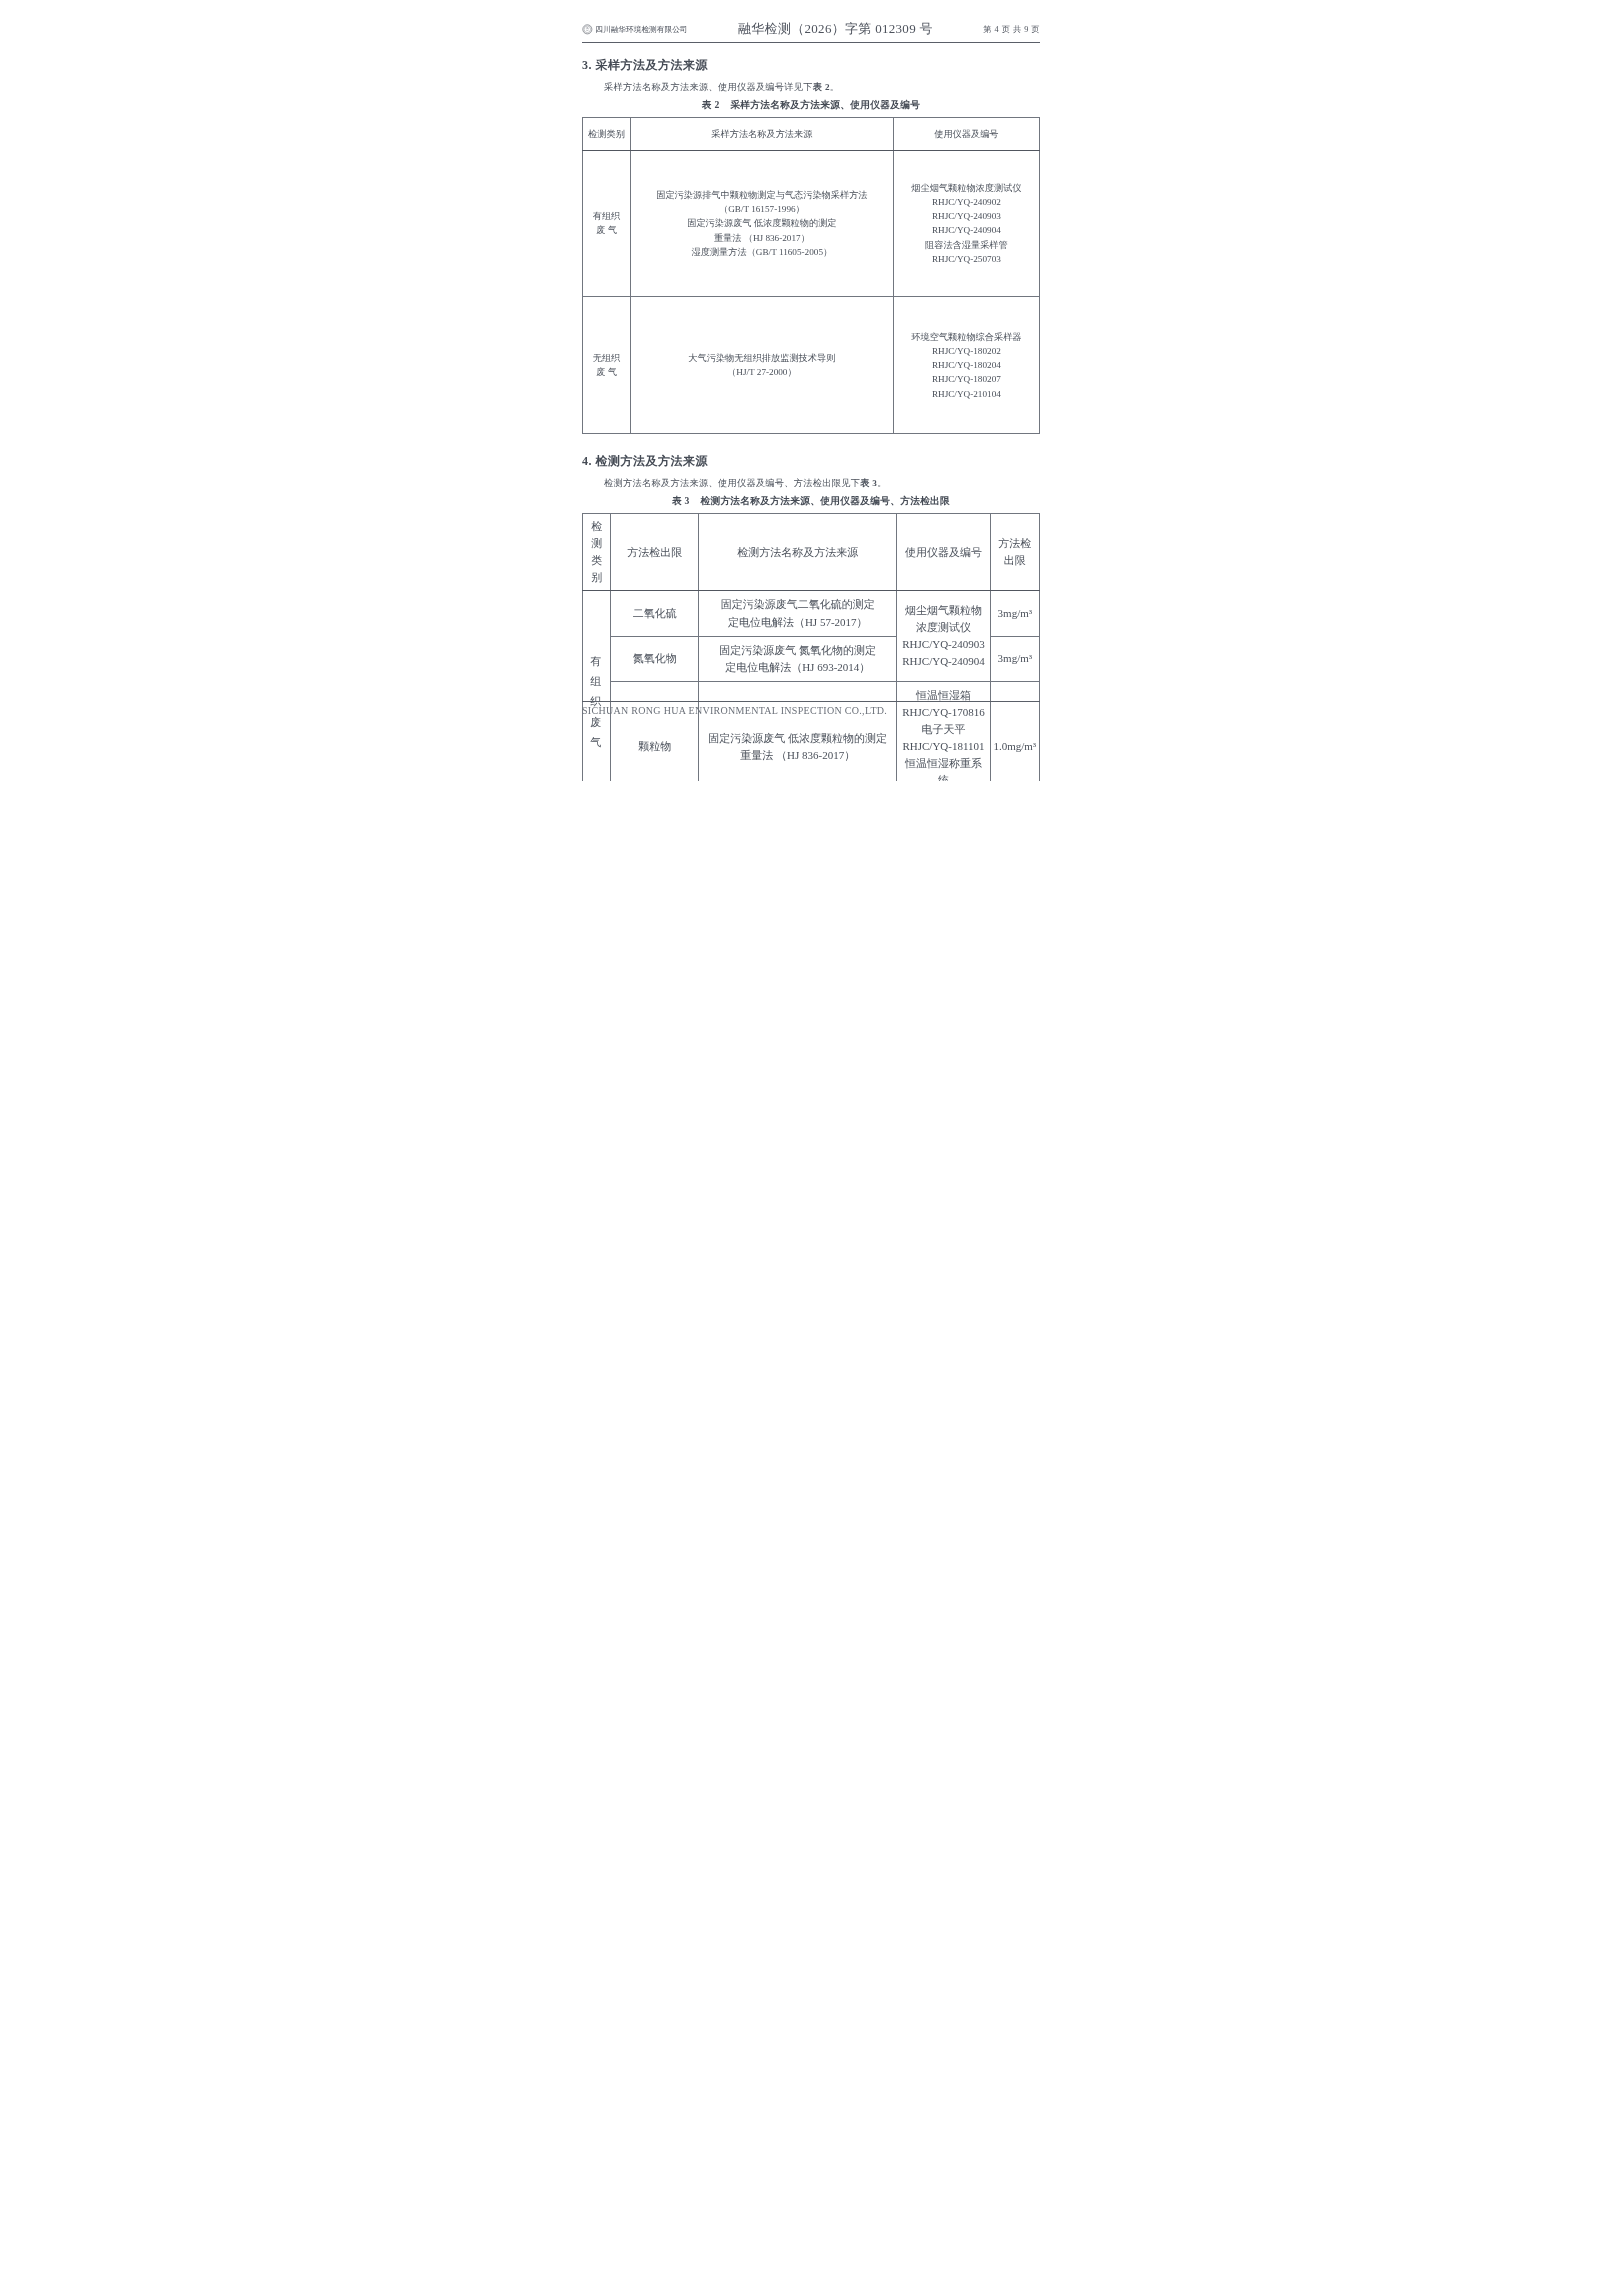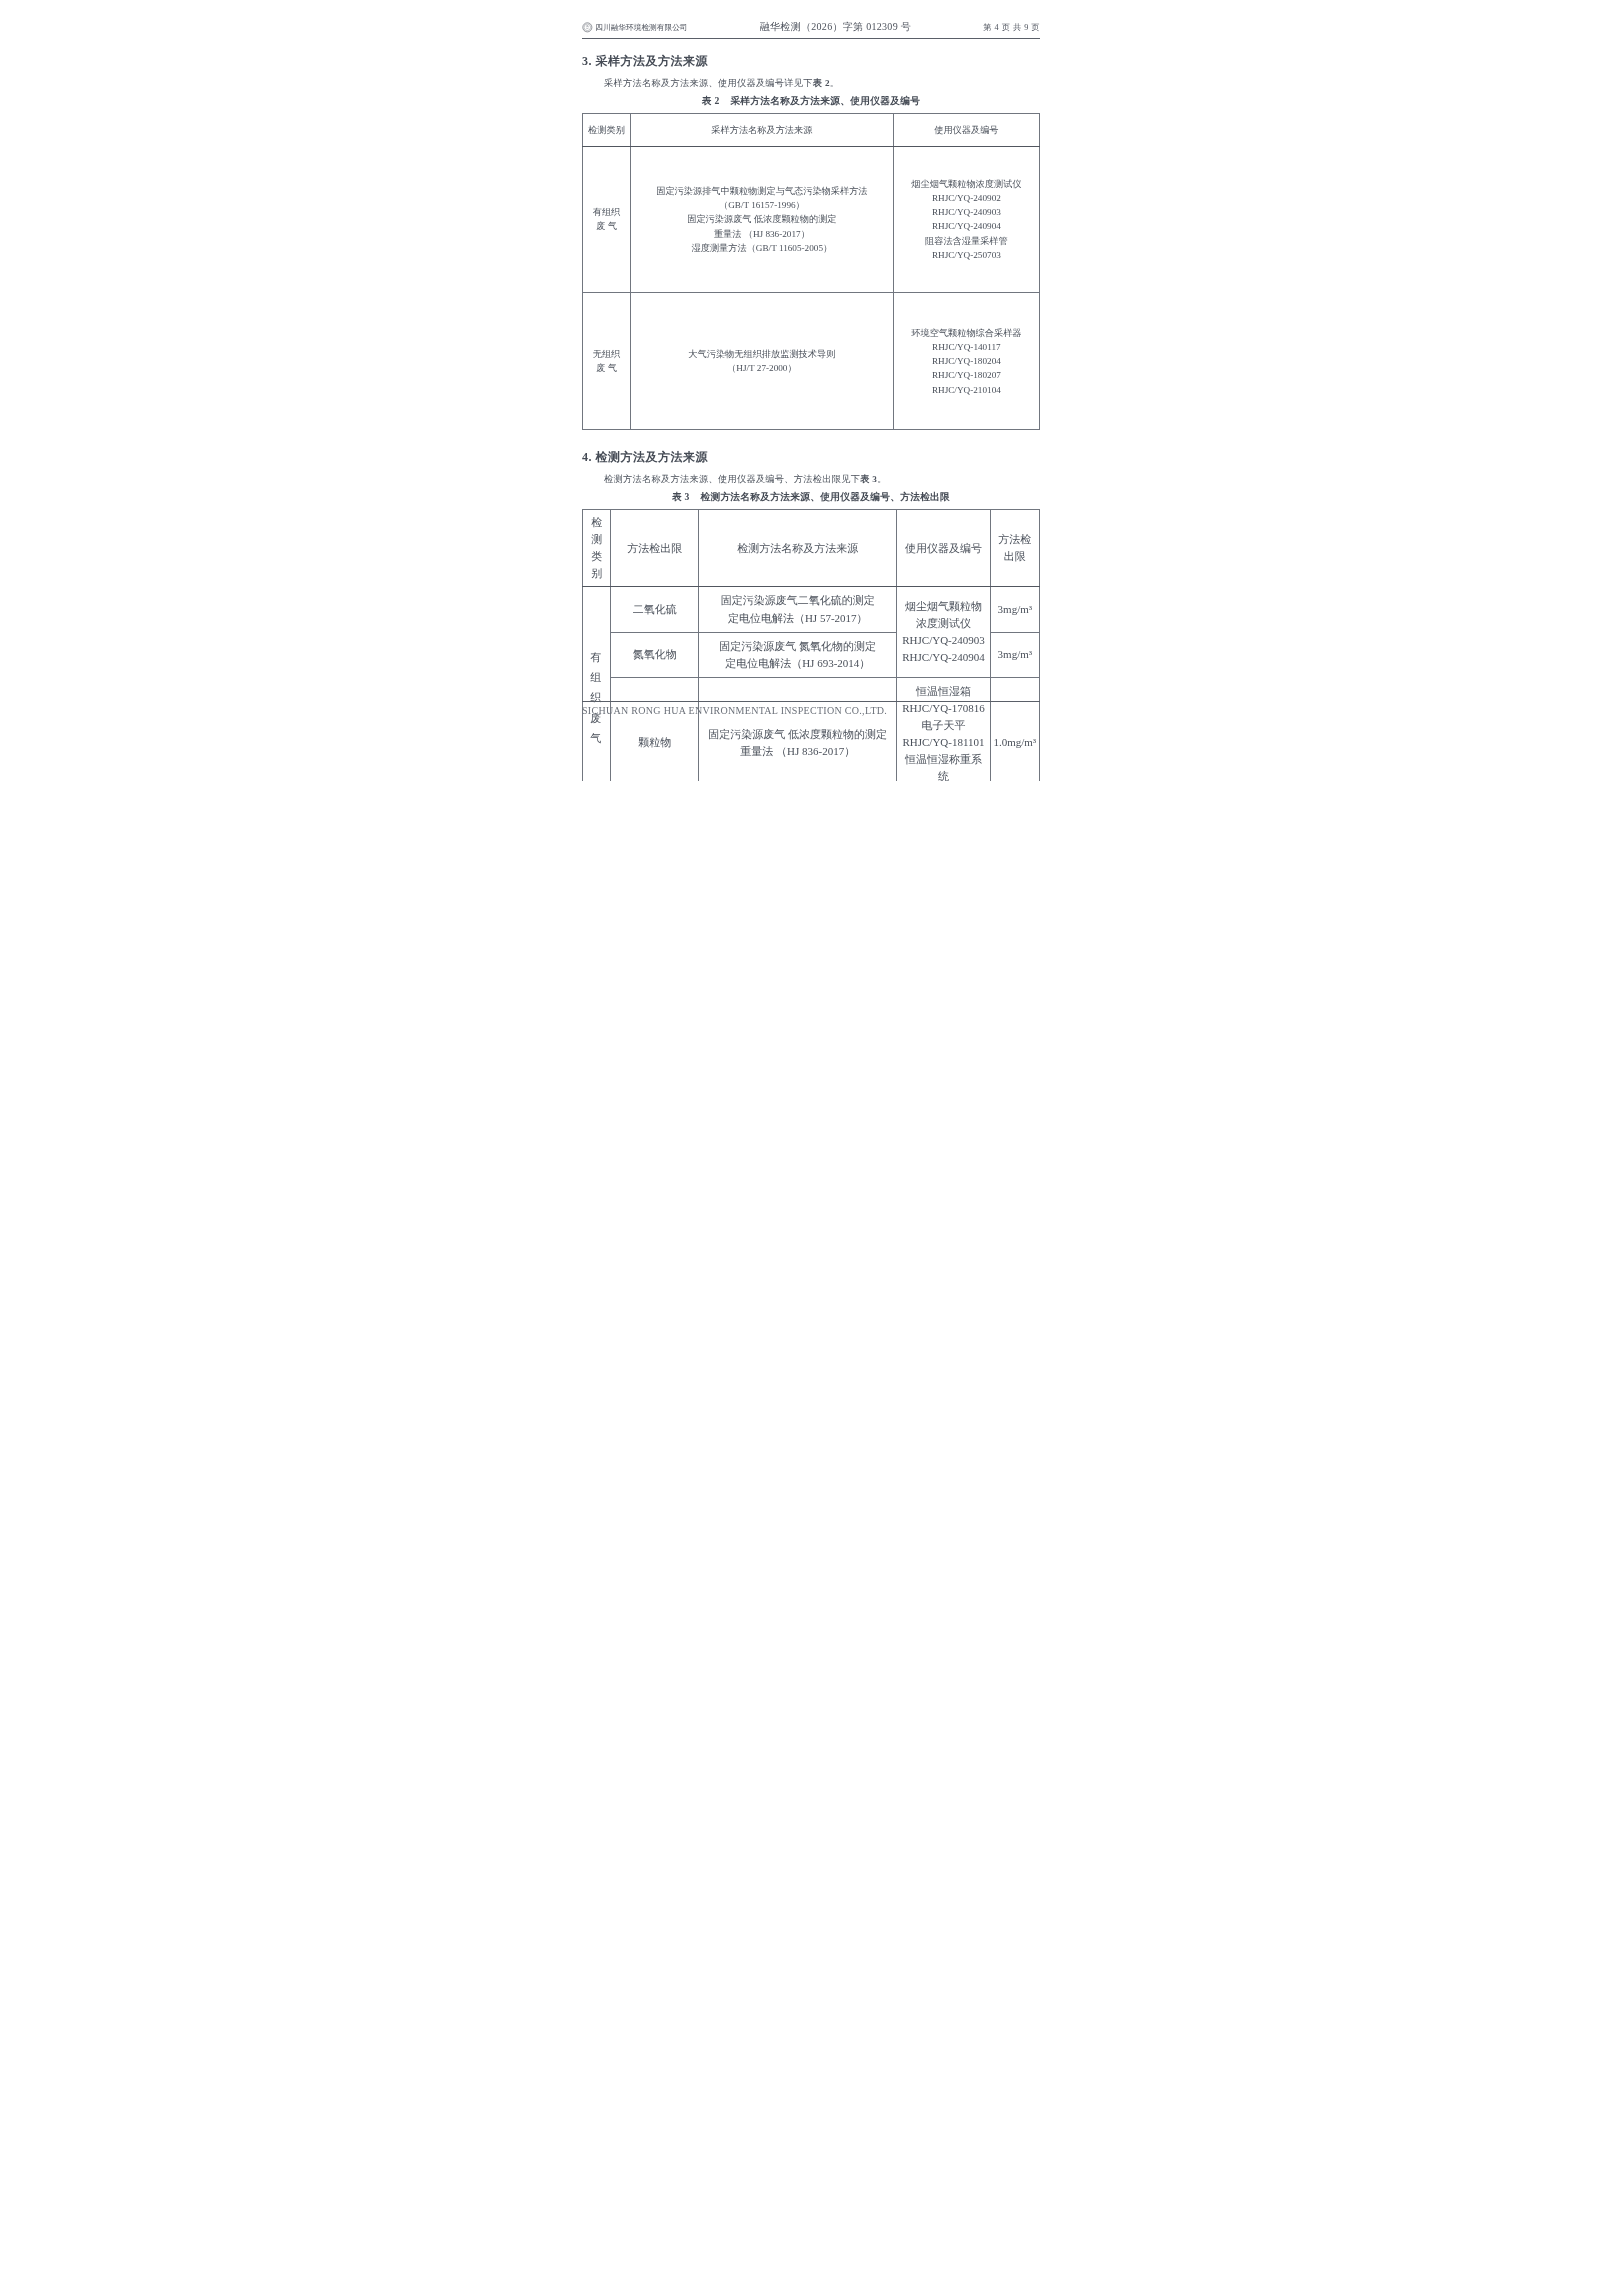--- a/index.html
+++ b/index.html
@@ -10,21 +10,21 @@
     margin:0 auto;
     background:#fff;
     color:#4a505a;
     font-family:"Liberation Serif","DejaVu Serif",serif;
     overflow:hidden;
   }
   .inner{padding:20.4px 47px 0 47px;}
   
   .hdr{display:flex;align-items:center;font-size:7.7px;color:#4d525c;}
   .hdr-left{display:flex;align-items:flex-end;gap:2.6px;white-space:nowrap;}
-  .hdr-center{flex:1;text-align:center;font-size:10px;letter-spacing:0.3px;}
+  .hdr-center{flex:1;text-align:center;font-size:13px;letter-spacing:0.3px;}
   .hdr-right{white-space:nowrap;font-size:8.2px;letter-spacing:0.5px;}
   .hdr-rule{border-bottom:1.2px solid #5a5f68;margin-top:4.1px;}
   
   .sec-h{font-size:12px;font-weight:bold;color:#454b55;margin:13.3px 0 7.2px 0;letter-spacing:0.5px;}
   .intro{font-size:9.2px;margin:0 0 5.1px 0;text-indent:2.4em;letter-spacing:0.3px;}
   .intro .b{font-weight:bold;}
   .caption{text-align:center;font-size:9.7px;font-weight:bold;color:#454b55;margin:3.1px 0 5.1px 0;letter-spacing:0.3px;}
   .caption .lbl{margin-right:1.1em;}
   
   table{width:100%;border-collapse:collapse;table-layout:fixed;color:#4a505a;}
@@ -107,21 +107,21 @@
 RHJC/YQ-240904
 阻容法含湿量采样管
 RHJC/YQ-250703</td>
           </tr>
           <tr class="r2">
             <td>无组织
 废 气</td>
             <td>大气污染物无组织排放监测技术导则
 （HJ/T 27-2000）</td>
             <td>环境空气颗粒物综合采样器
-RHJC/YQ-140117
+RHJC/YQ-180202
 RHJC/YQ-180204
 RHJC/YQ-180207
 RHJC/YQ-210104</td>
           </tr>
         </tbody>
       </table>
     </section>
 
     <div class="gap"></div>
 

